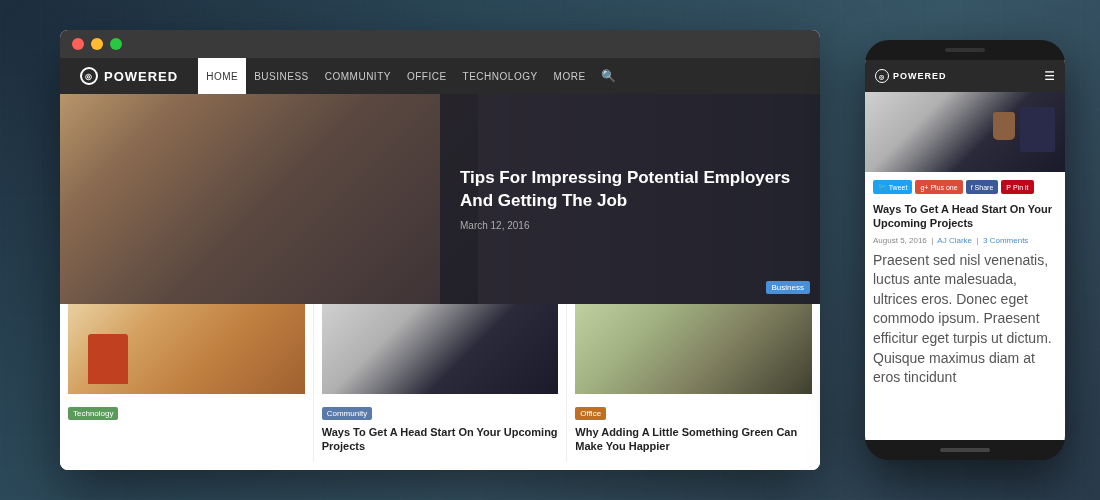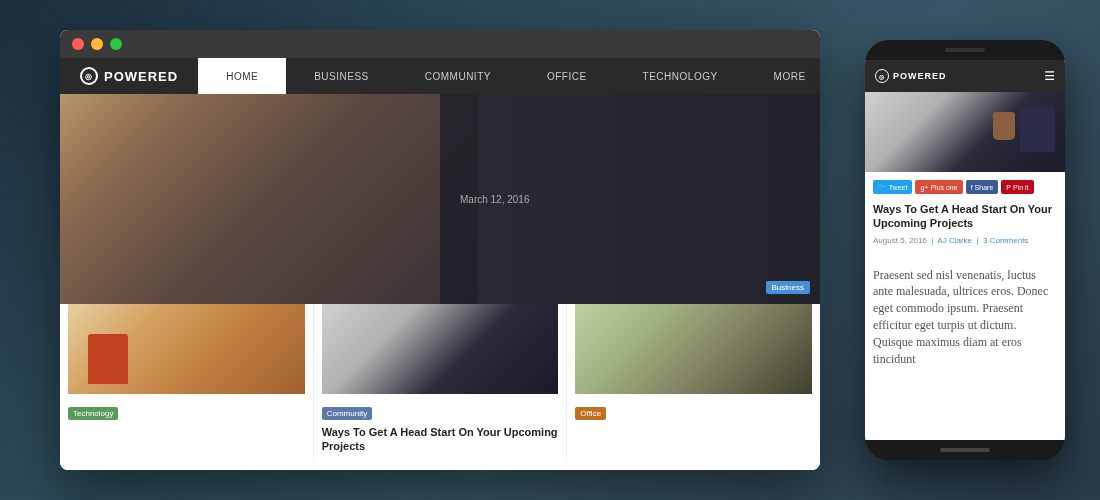--- a/index.html
+++ b/index.html
@@ -94,21 +94,21 @@
     }
 
     .nav-items {
       display: flex;
       align-items: center;
       gap: 0;
       list-style: none;
     }
 
     .nav-item {
-      padding: 0 28px;
+      padding: 0 8px;
       height: 36px;
       display: flex;
       align-items: center;
       color: #ccc;
       font-size: 10px;
       cursor: pointer;
       text-transform: uppercase;
       letter-spacing: 0.5px;
     }
 
@@ -390,33 +390,32 @@
       font-size: 11px;
       font-weight: bold;
       color: #222;
       line-height: 1.3;
       margin-bottom: 5px;
     }
 
     .mobile-meta {
       font-size: 8px;
       color: #888;
-      margin-bottom: 22px;
+      margin-bottom: 6px;
     }
 
     .mobile-meta a {
       color: #4a90d9;
       text-decoration: none;
     }
 
     .mobile-excerpt {
-      font-size: 12px;
+      font-size: 14px;
       color: #555;
       line-height: 1.4;
-      font-family: Liberation Serif, serif;
     }
 
     .mobile-home-bar {
       height: 20px;
       display: flex;
       align-items: center;
       justify-content: center;
       background: #1a1a1a;
     }
 
@@ -457,20 +456,21 @@
     <span class="nav-search">🔍</span>
   </div>
 
   <div class="main-content">
 
     <div class="hero-article">
       <div class="hero-image">
         <div class="hero-person"></div>
       </div>
       <div class="hero-overlay">
+        <h1 class="hero-title">Tips For Impressing Potential Employers And Getting The Job</h1>
         <span class="hero-date">March 12, 2016</span>
       </div>
       <span class="hero-badge">Business</span>
     </div>
 
     <div class="cards-row">
 
       <div class="card">
         <div class="card-image img1">
           <div class="chair-shape"></div>
@@ -480,20 +480,21 @@
 
       <div class="card">
         <div class="card-image img2"></div>
         <span class="card-badge badge-community">Community</span>
         <div class="card-title">Ways To Get A Head Start On Your Upcoming Projects</div>
       </div>
 
       <div class="card">
         <div class="card-image img3"></div>
         <span class="card-badge badge-office">Office</span>
+        <div class="card-title">Why Adding A Little Something Green Can Make You Happier</div>
       </div>
     </div>
   </div>
 </div>
 
 <div class="mobile-device">
   <div class="mobile-speaker">
     <div class="mobile-speaker-bar"></div>
   </div>
 

